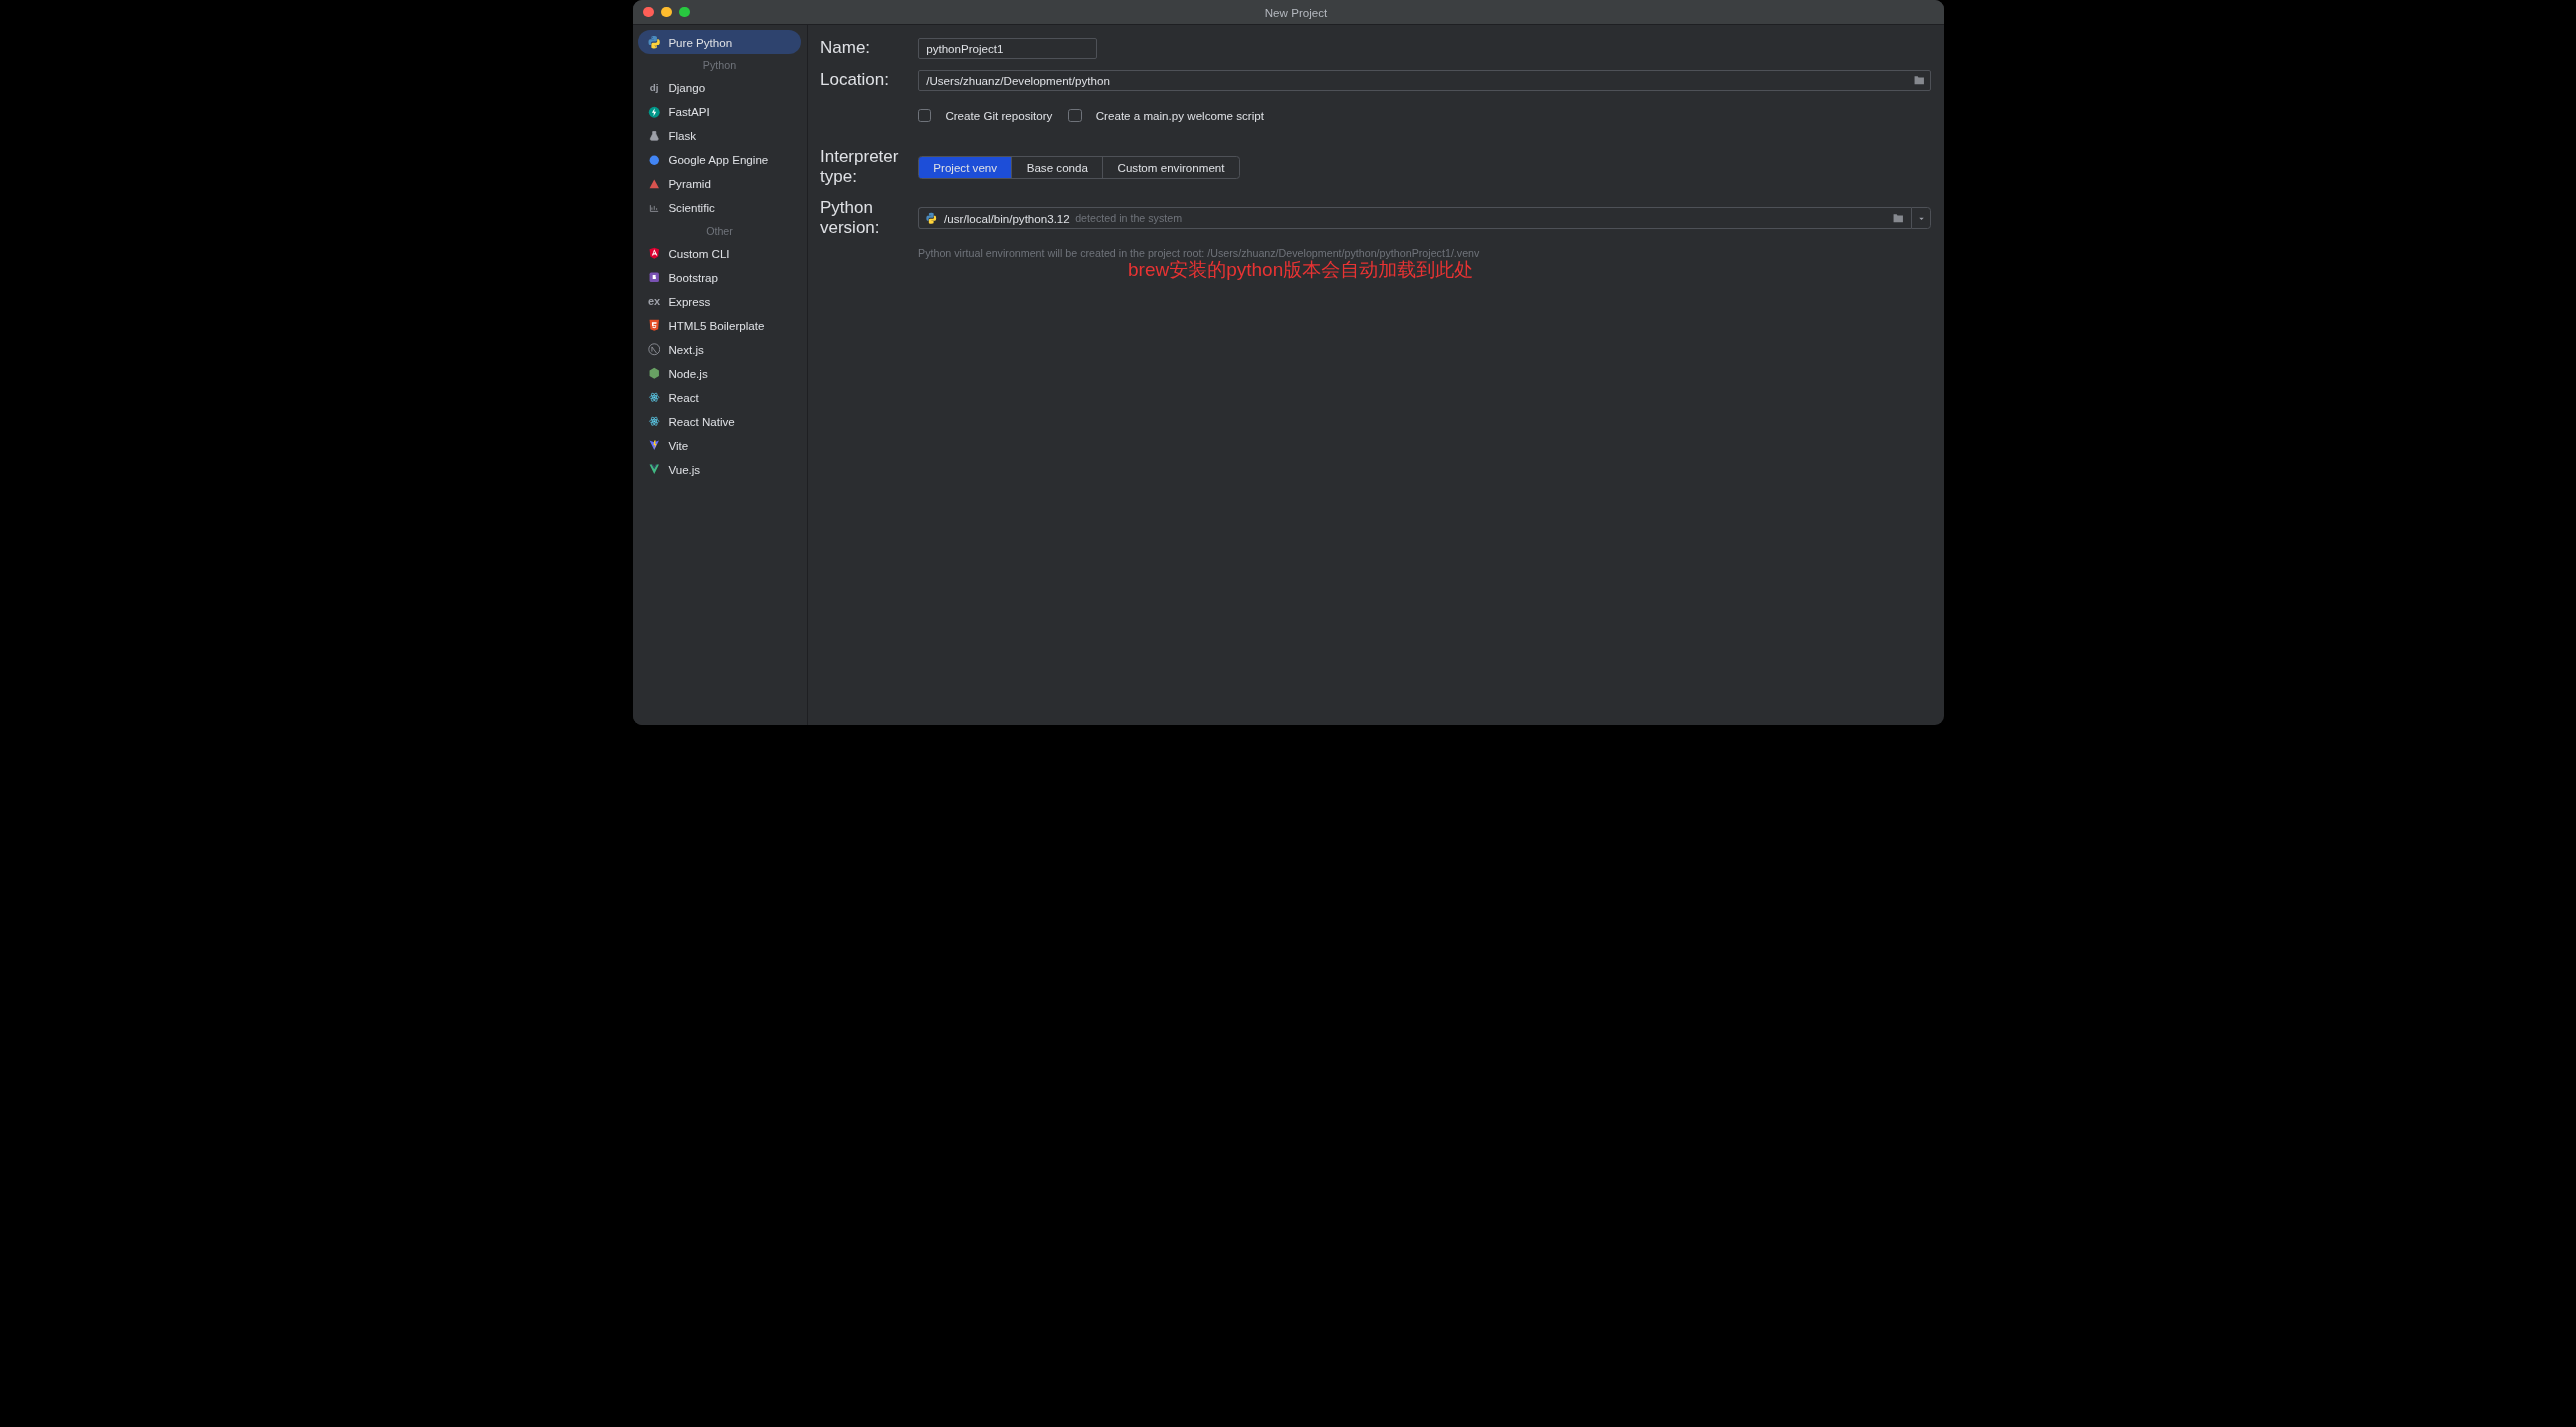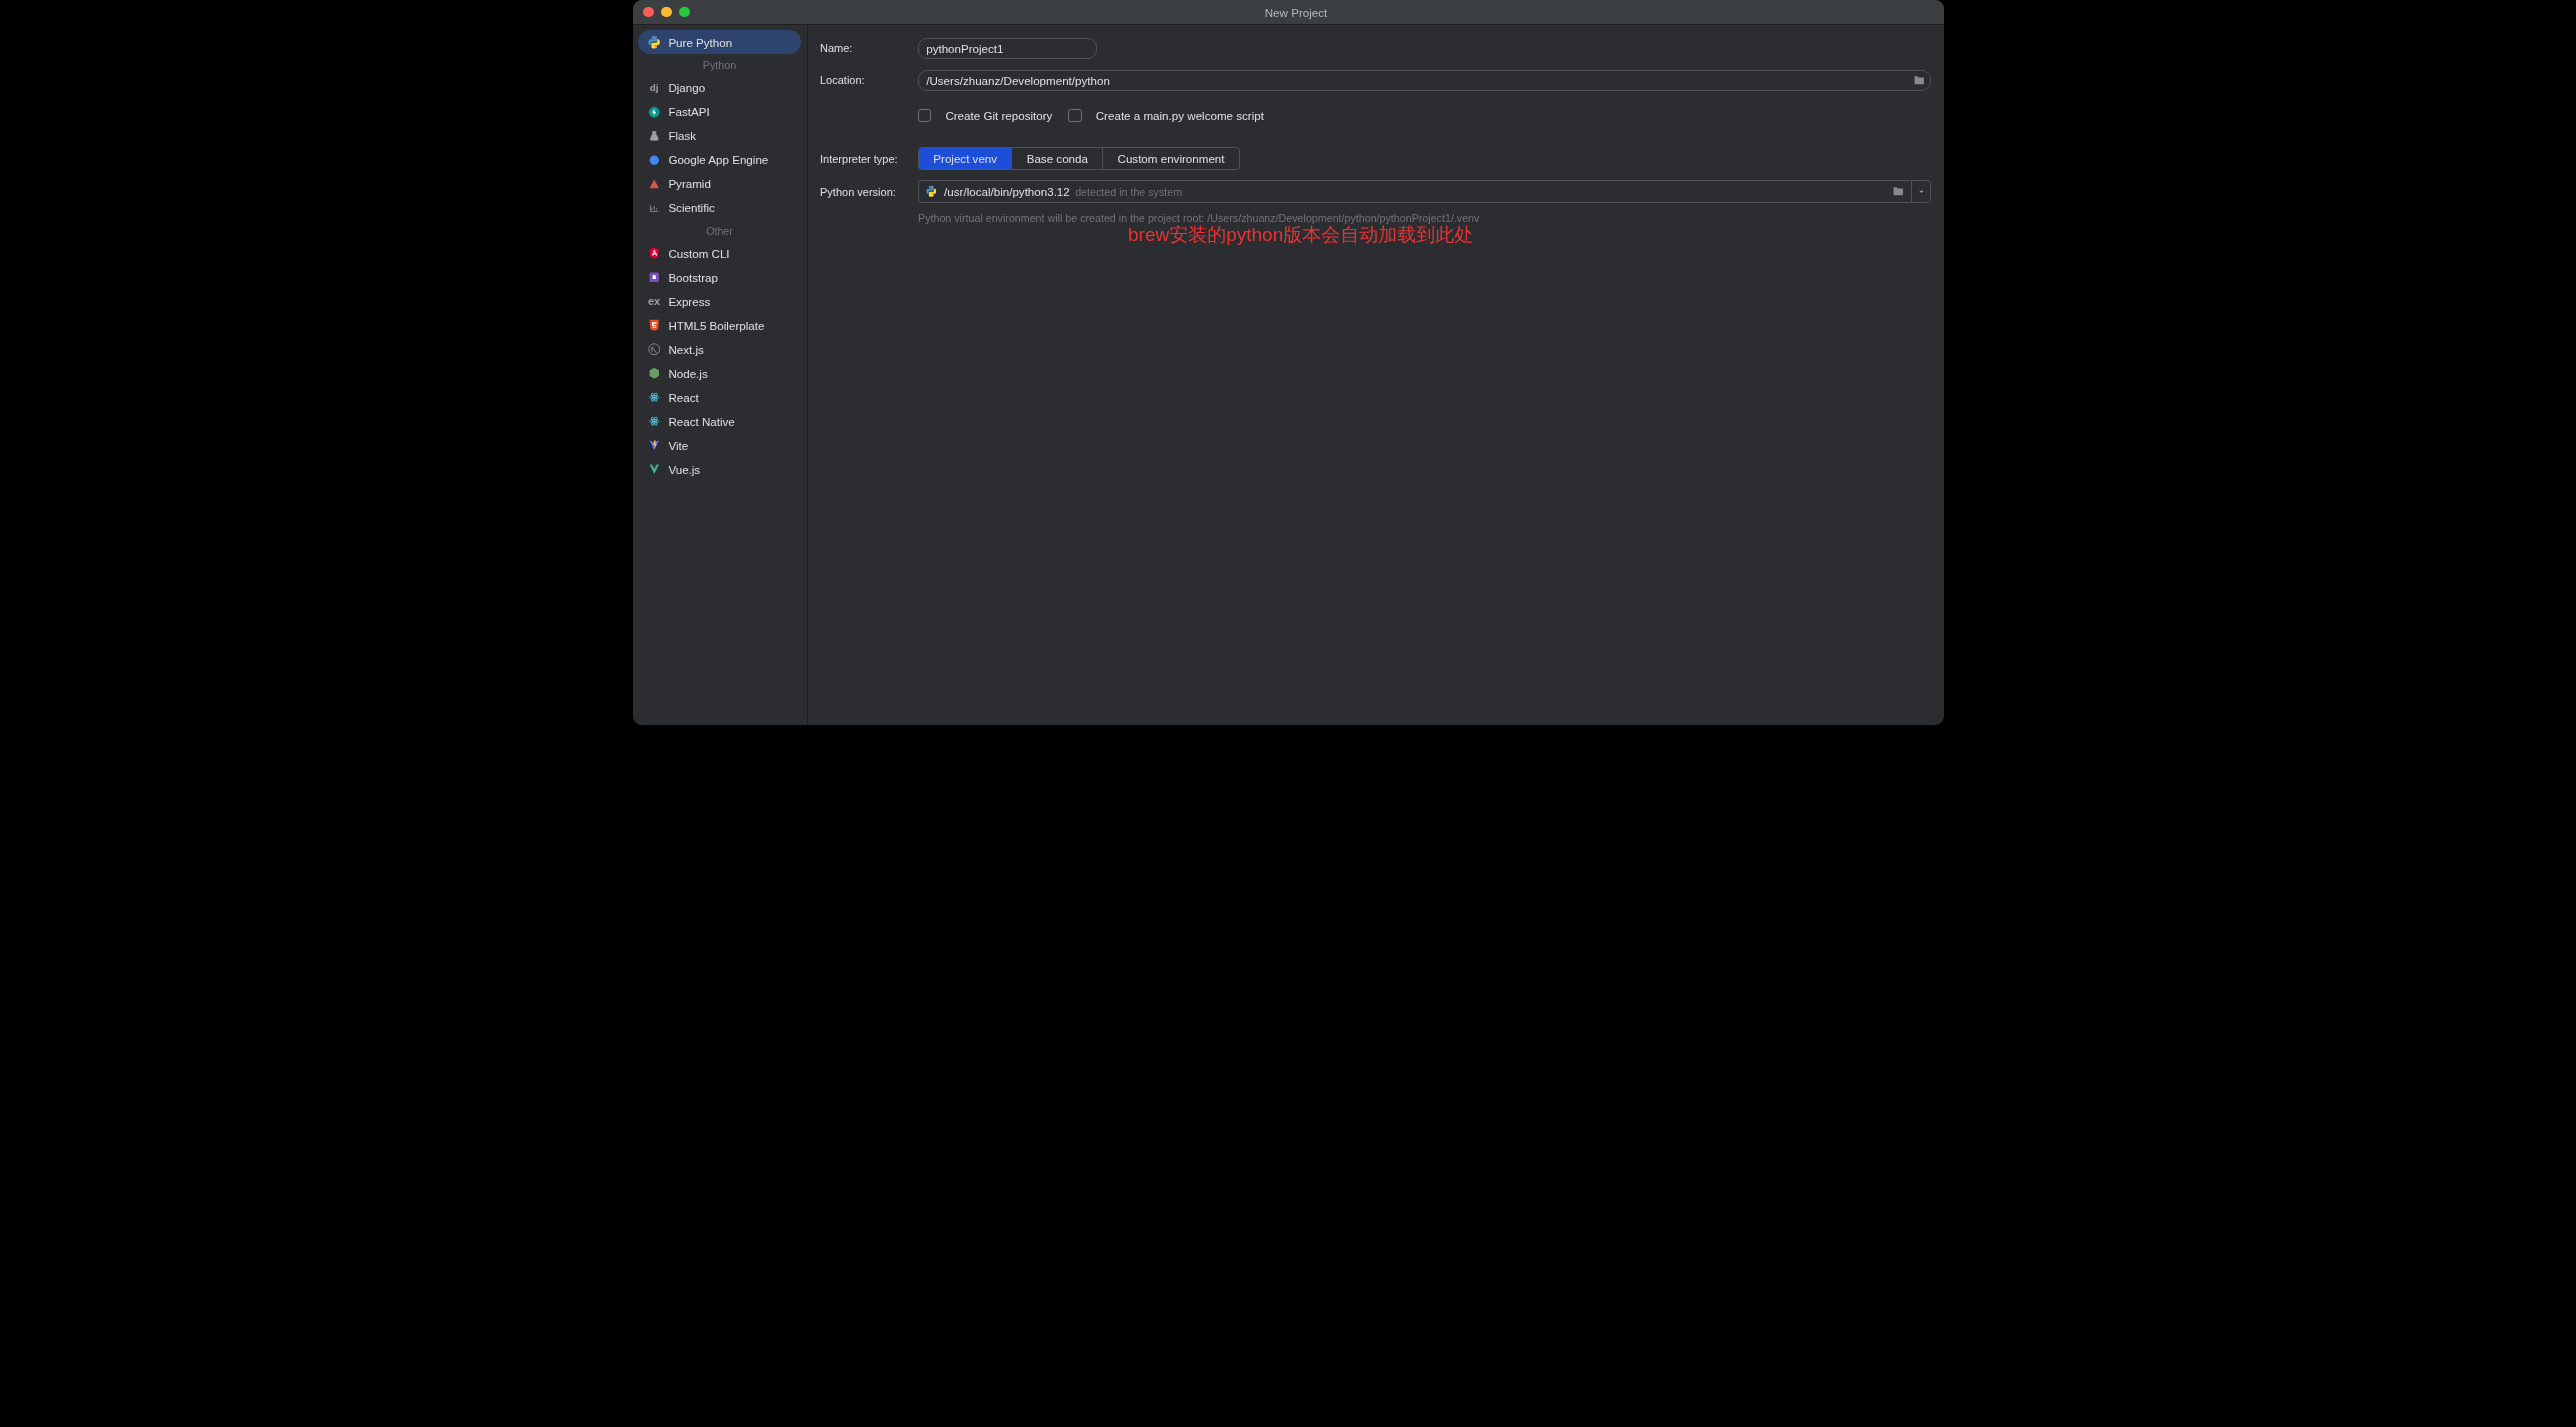--- a/index.html
+++ b/index.html
@@ -52,26 +52,26 @@
   height: 21.5px;
   display: flex;
   align-items: center;
   justify-content: center;
   color: #6f737a;
   font-size: 10.7px;
 }
 .icon { width: 14.3px; height: 14.3px; display: inline-flex; align-items: center; justify-content: center; flex-shrink: 0; }
 .main { flex: 1; padding: 12.5px 12.5px; display: flex; flex-direction: column; min-width: 0; }
 .form-row { display: flex; align-items: center; margin-bottom: 10.7px; }
-.form-label { color: #dfe1e5; font-size: 11px; width: 98px; flex-shrink: 0; }
+.form-label { color: #dfe1e5; font-size: 17px; width: 98px; flex-shrink: 0; }
 .form-label.wide { width: 98px; }
 .text-input {
   background: #2b2d30;
   border: 0.9px solid #4e5157;
-  border-radius: 9px;
+  border-radius: 2px;
   color: #dfe1e5;
   font-size: 11.6px;
   padding: 3.6px 7.2px;
   height: 21.5px;
 }
 .name-input { width: 179px; }
 .location-input { flex: 1; padding-right: 25px; }
 .input-wrap { position: relative; flex: 1; display: flex; }
 .input-wrap-short { position: relative; display: flex; }
 .folder-btn {

